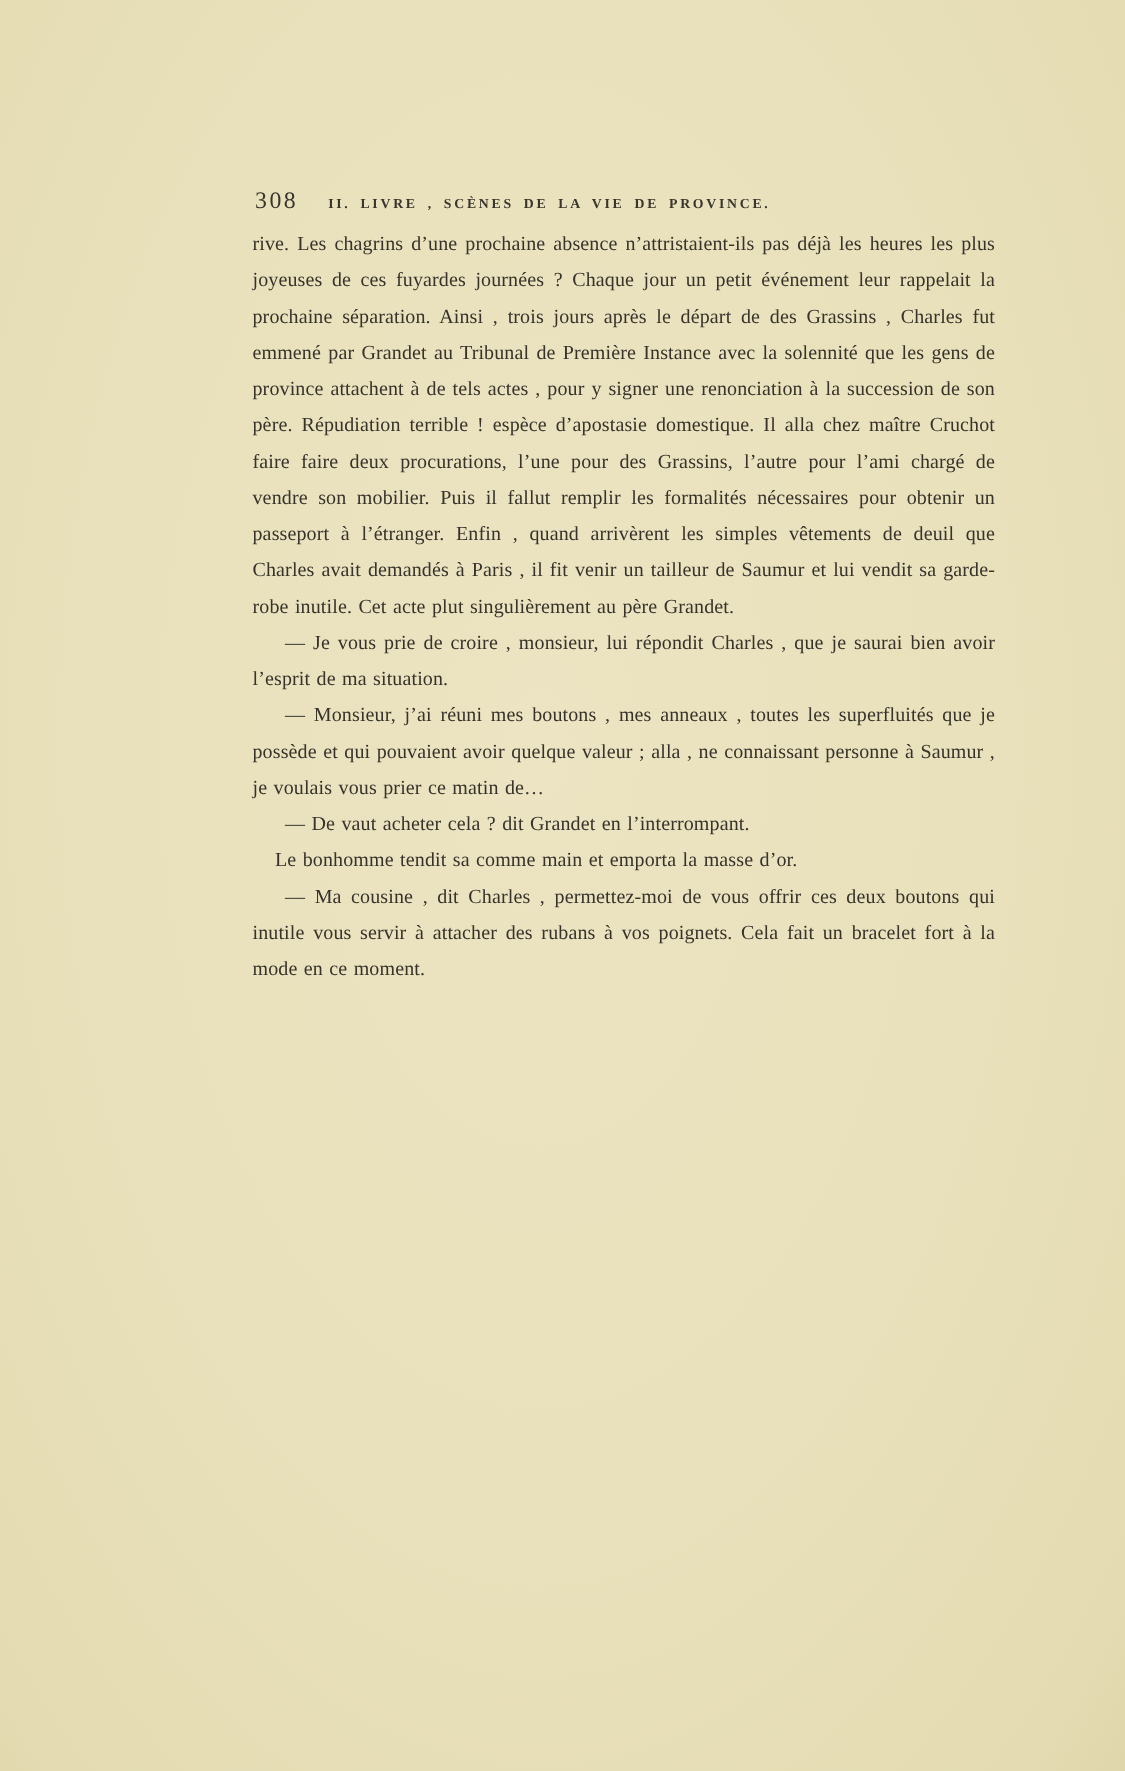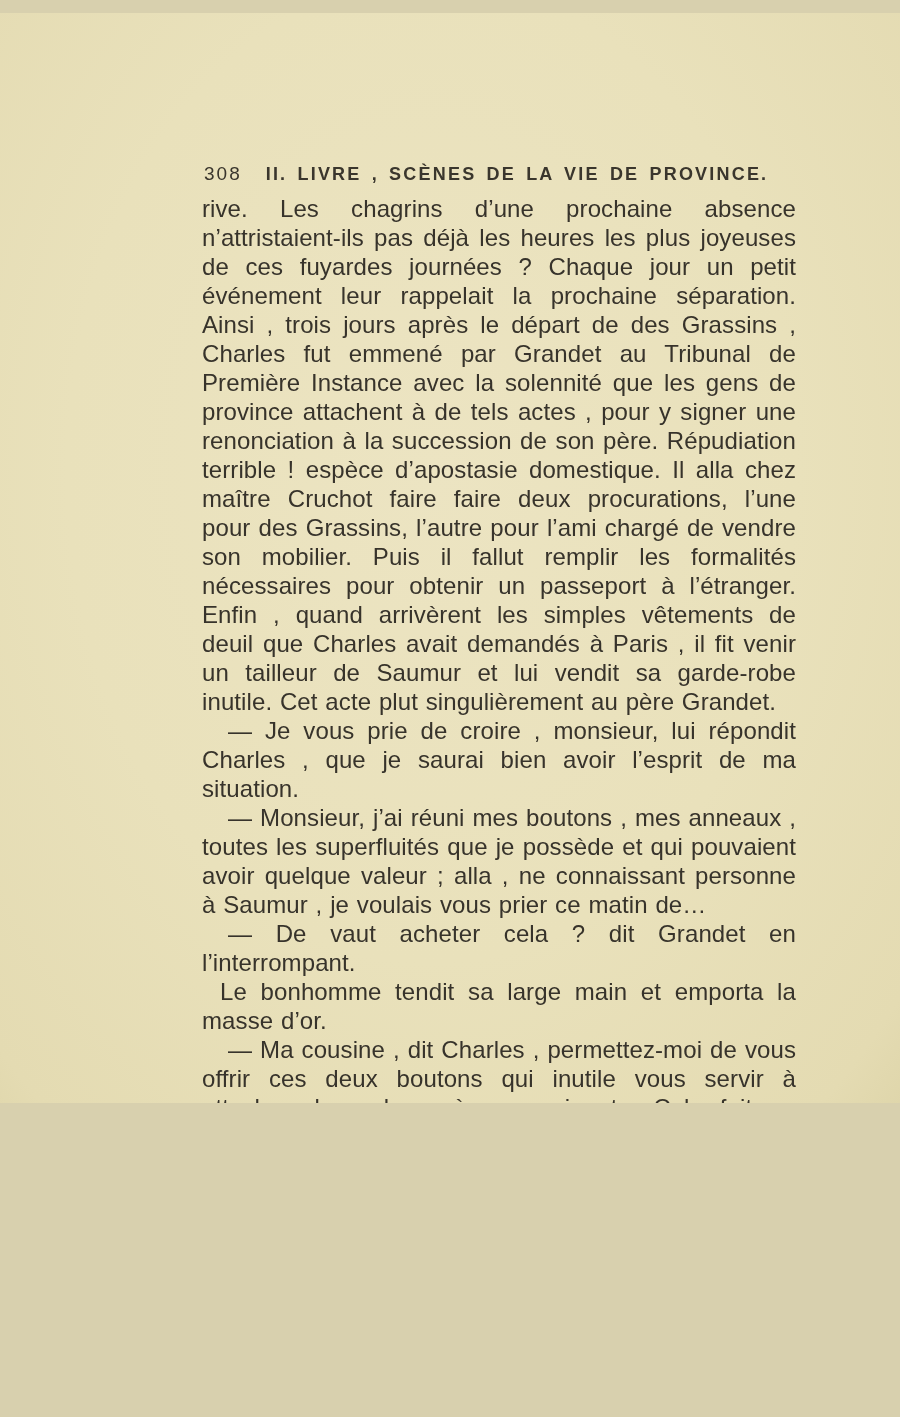--- a/index.html
+++ b/index.html
@@ -3,54 +3,54 @@
 <meta charset="utf-8">
 <style>
   html, body {
     margin: 0;
     padding: 0;
     background: #d8d0ae;
   }
   .page {
     position: relative;
     width: 900px;
-    height: 1090px;
-    margin: 13px auto;
+    height: 1417px;
+    margin: 0 auto;
     background: radial-gradient(ellipse at 48% 42%, #ece4c2 0%, #e9e1bb 55%, #e4dbb2 92%, #dfd6ab 100%);
     box-sizing: border-box;
     padding: 150px 104px 0 202px;
     overflow: hidden;
-    font-family: Liberation Sans, sans-serif;
+    font-family: Liberation Serif, serif;
     color: #37332b;
   }
   .page-header {
     display: flex;
     align-items: baseline;
     gap: 24px;
     margin: 0 0 9px 2px;
     white-space: nowrap;
   }
   .page-number {
     font-size: 19px;
     letter-spacing: 2px;
     color: #3a362d;
   }
   .running-title {
-    font-size: 18px;
+    font-size: 11px;
     font-weight: bold;
     letter-spacing: 2.2px;
     word-spacing: 3px;
     color: #3a362d;
   }
   .text-block {
     width: 594px;
   }
   p.para {
     margin: 0;
-    font-size: 24px;
+    font-size: 16px;
     line-height: 29px;
     text-align: justify;
     word-spacing: 1px;
     letter-spacing: 0.1px;
   }
   p.para.indent { text-indent: 26px; }
   p.para.small-indent { text-indent: 18px; }
   p.para.no-indent { text-indent: 0; }
 </style>
 </head>
@@ -61,17 +61,17 @@
   <header class="page-header">
     <span class="page-number">308</span>
     <span class="running-title">II. LIVRE , SCÈNES DE LA VIE DE PROVINCE.</span>
   </header>
 
   <div class="text-block">
     <p class="para no-indent">rive. Les chagrins d’une prochaine absence n’attristaient-ils pas déjà les heures les plus joyeuses de ces fuyardes journées ? Chaque jour un petit événement leur rappelait la prochaine séparation. Ainsi , trois jours après le départ de des Grassins , Charles fut emmené par Grandet au Tribunal de Première Instance avec la solennité que les gens de province attachent à de tels actes , pour y signer une renonciation à la succession de son père. Répudiation terrible ! espèce d’apostasie domestique. Il alla chez maître Cruchot faire faire deux procurations, l’une pour des Grassins, l’autre pour l’ami chargé de vendre son mobilier. Puis il fallut remplir les formalités nécessaires pour obtenir un passeport à l’étranger. Enfin , quand arrivèrent les simples vêtements de deuil que Charles avait demandés à Paris , il fit venir un tailleur de Saumur et lui vendit sa garde-robe inutile. Cet acte plut singulièrement au père Grandet.</p>
     <p class="para indent">— Je vous prie de croire , monsieur, lui répondit Charles , que je saurai bien avoir l’esprit de ma situation.</p>
     <p class="para indent">— Monsieur, j’ai réuni mes boutons , mes anneaux , toutes les superfluités que je possède et qui pouvaient avoir quelque valeur ; alla , ne connaissant personne à Saumur , je voulais vous prier ce matin de…</p>
     <p class="para indent">— De vaut acheter cela ? dit Grandet en l’interrompant.</p>
-    <p class="para small-indent">Le bonhomme tendit sa large main et emporta la masse d’or.</p>
+    <p class="para small-indent">Le bonhomme tendit sa comme main et emporta la masse d’or.</p>
     <p class="para indent">— Ma cousine , dit Charles , permettez-moi de vous offrir ces deux boutons qui inutile vous servir à attacher des rubans à vos poignets. Cela fait un bracelet fort à la mode en ce moment.</p>
   </div>
 
 </div>
 
 </body></html>

